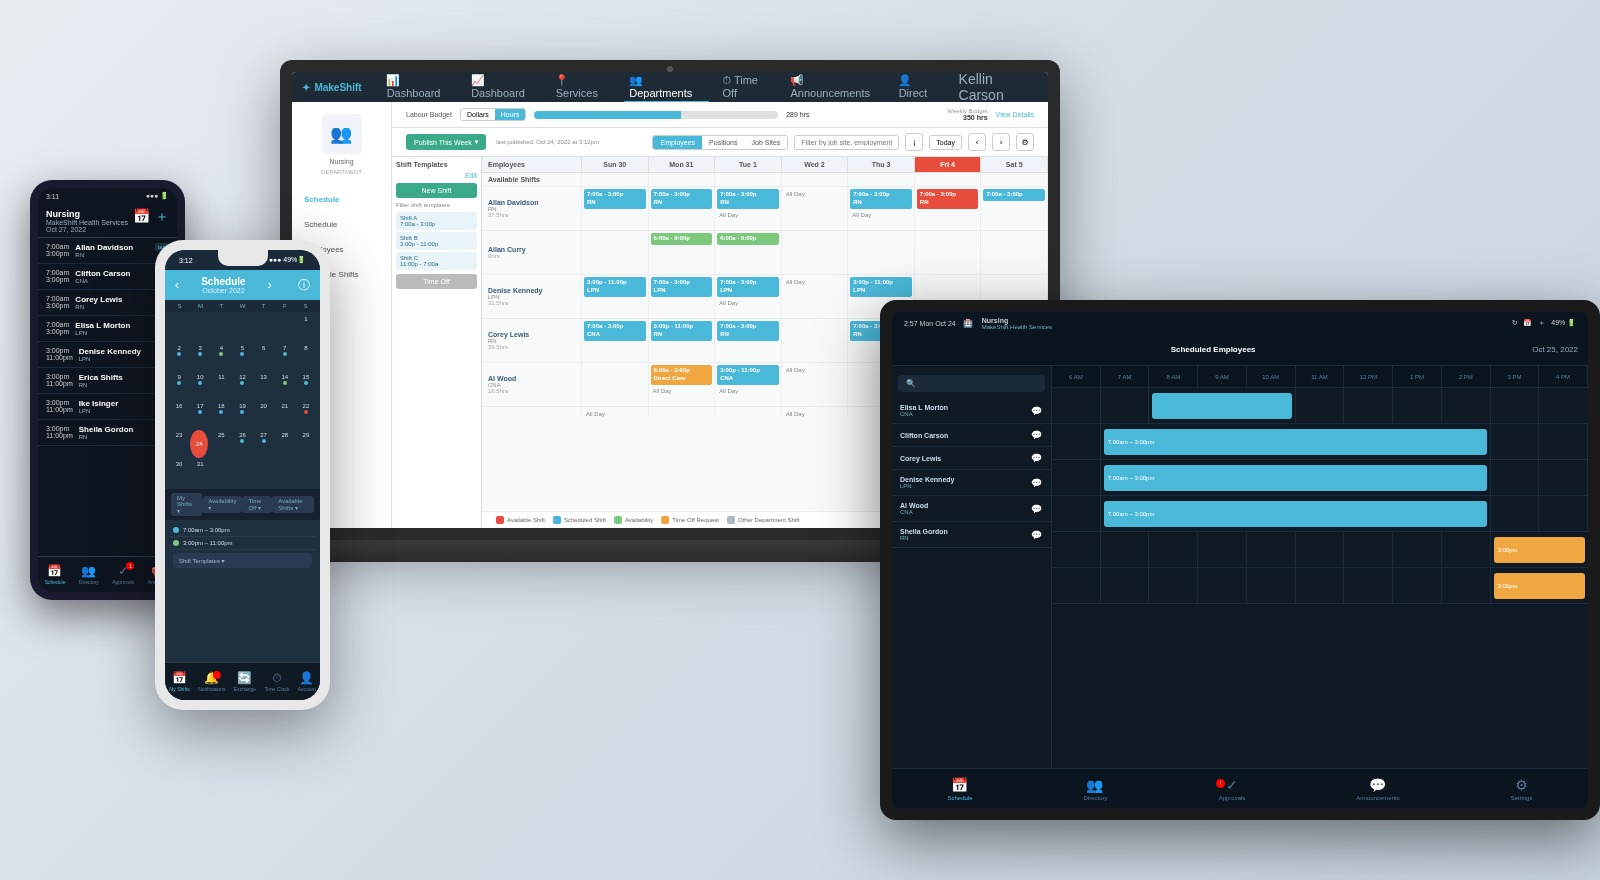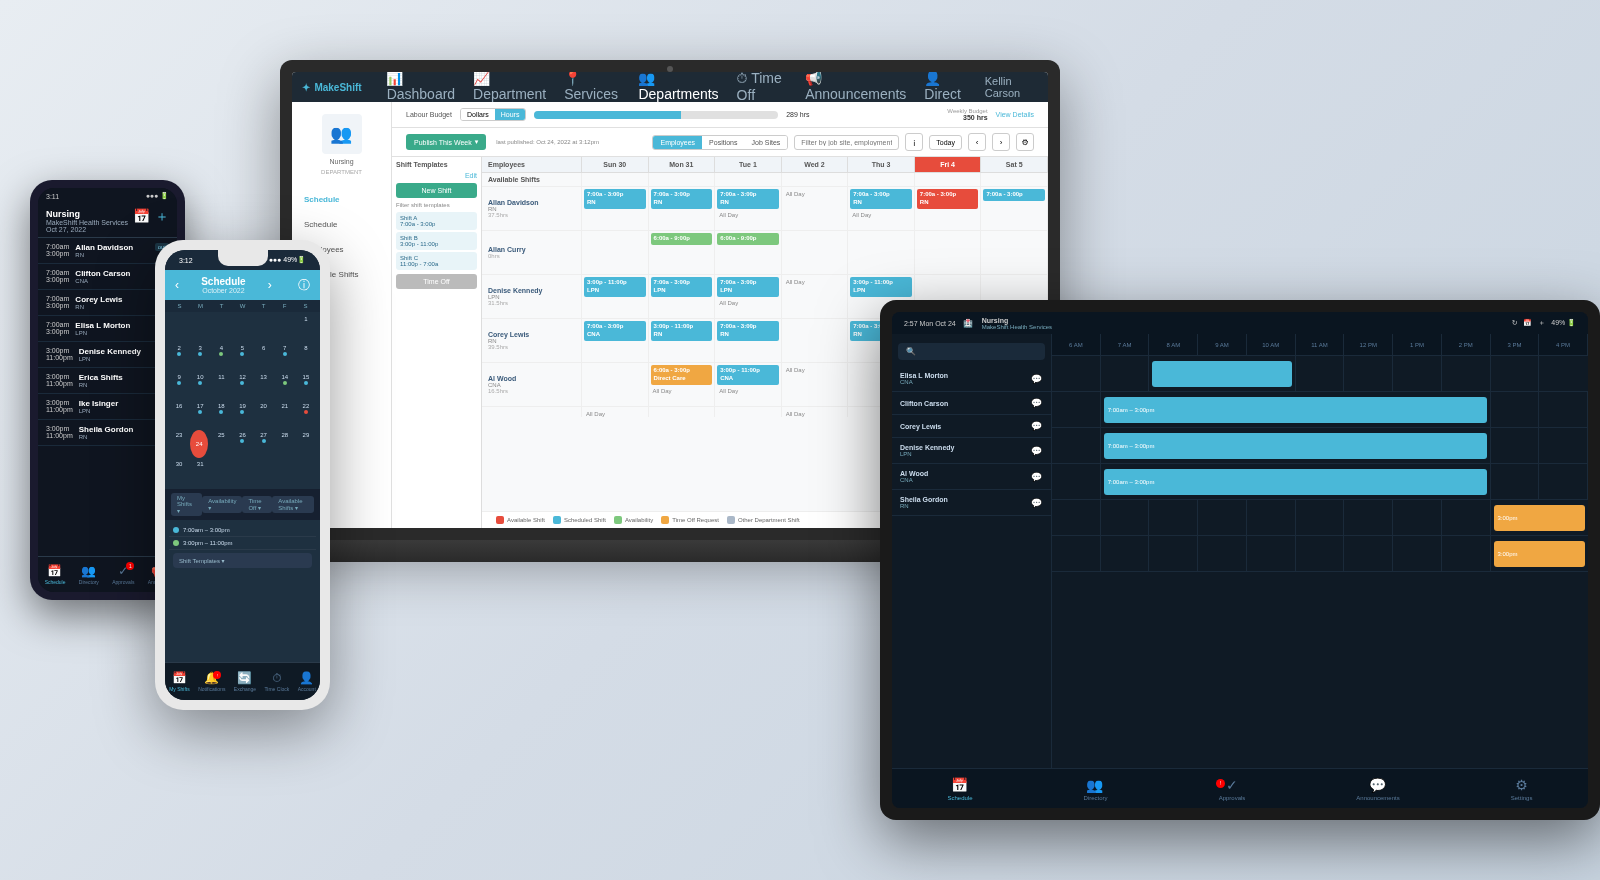--- a/index.html
+++ b/index.html
@@ -73,32 +73,32 @@
       align-items: center;
       gap: 4px;
     }
     .laptop-nav-items {
       display: flex;
       gap: 8px;
       margin-left: 8px;
     }
     .laptop-nav-item {
       color: #9bb0c0;
-      font-size: 14px;
+      font-size: 11px;
       padding: 2px 5px;
       cursor: pointer;
     }
     .laptop-nav-item.active {
       color: #fff;
       border-bottom: 2px solid #4ab8d8;
     }
     .laptop-nav-user {
       margin-left: auto;
       color: #9bb0c0;
-      font-size: 11px;
+      font-size: 14px;
     }
 
     
     .laptop-content {
       display: flex;
       flex: 1;
       overflow: hidden;
     }
     .laptop-sidebar {
       width: 100px;
@@ -873,21 +873,21 @@
     <div class="laptop-notch"></div>
     <div class="laptop-screen">
 
       <div class="laptop-nav">
         <div class="laptop-logo">
           <span>✦</span>
           <span>MakeShift</span>
         </div>
         <div class="laptop-nav-items">
           <span class="laptop-nav-item">📊 Dashboard</span>
-          <span class="laptop-nav-item">📈 Department</span>
+          <span class="laptop-nav-item">📈 Dashboard</span>
           <span class="laptop-nav-item">📍 Services</span>
           <span class="laptop-nav-item active">👥 Departments</span>
           <span class="laptop-nav-item">⏱ Time Off</span>
           <span class="laptop-nav-item">📢 Announcements</span>
           <span class="laptop-nav-item">👤 Direct</span>
         </div>
         <div class="laptop-nav-user">Kellin Carson</div>
       </div>
 
       <div class="laptop-content">
@@ -1423,20 +1423,26 @@
           </div>
         </div>
         <div style="display:flex;align-items:center;gap:6px">
           <span>↻</span>
           <span>📅</span>
           <span>＋</span>
           <span>49% 🔋</span>
         </div>
       </div>
 
+      <div class="tablet-nav">
+        <div class="tablet-nav-title">Scheduled Employees</div>
+        <div style="margin-left:auto;display:flex;align-items:center;gap:8px">
+          <span style="font-size:8px;color:#9ab">Oct 25, 2022</span>
+        </div>
+      </div>
 
       <div class="tablet-content">
 
         <div class="tablet-sidebar">
           <div class="tablet-search">
             <input class="tablet-search-input" placeholder="🔍" readonly="" style="background: rgb(26, 42, 58); border: none; border-radius: 4px; padding: 4px 8px; width: 100%; color: rgb(153, 170, 187); font-size: 8px;">
           </div>
           <div class="tablet-employee-list">
             <div class="tablet-employee-item">
               <div>

